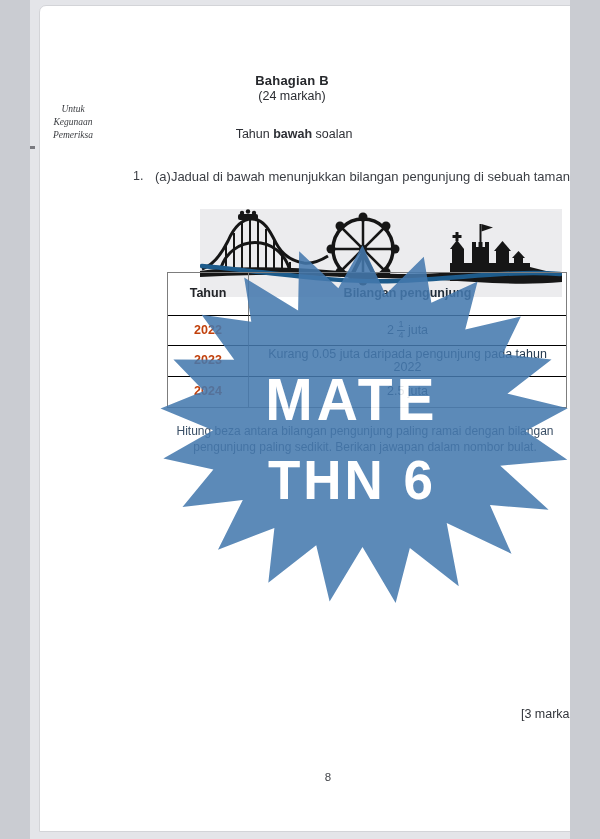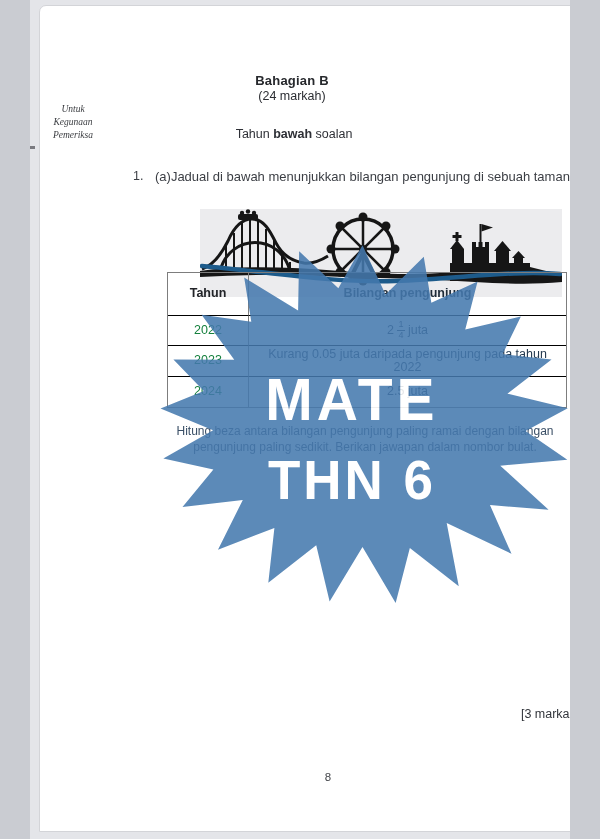--- a/index.html
+++ b/index.html
@@ -34,21 +34,21 @@
   }
   .vtable .cell{
     border-right:1px solid #7d7d7d;border-bottom:1px solid #000000;
     display:flex;align-items:center;justify-content:center;text-align:center;
     line-height:13.5px;padding:1px 4px;
   }
   .vtable .cell.last-col{border-right:none;}
   .vtable .cell.last-row{border-bottom:none;}
   .vtable .th{font-weight:bold;color:#1e2b38;}
   .vtable .th-year{color:#222428;}
-  .vtable .yr{color:#15803d;}
+  .vtable .yr{color:#c2410c;font-weight:bold;}
   .vtable .val{color:#243a50;}
   .frac{display:inline-block;vertical-align:-0.5em;text-align:center;font-size:9px;line-height:1.1;margin:0 3px;}
   .frac .num{display:block;border-bottom:1px solid currentColor;padding:0 1.5px;}
   .frac .den{display:block;}
 
   .task{left:110px;top:424px;width:450px;font-size:12px;color:#3a4f66;line-height:15.5px;text-align:center;z-index:2;}
 
   .watermark{position:absolute;left:0;top:0;width:600px;height:839px;opacity:.87;pointer-events:none;z-index:10;}
   .wm-star{position:absolute;left:110px;top:237px;width:445px;height:368px;}
   .wm-text{position:absolute;color:#ffffff;text-align:center;line-height:1;white-space:nowrap;}

